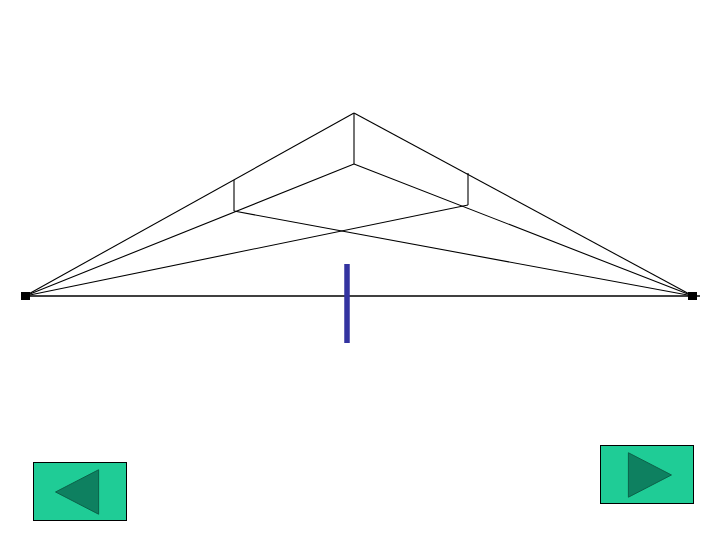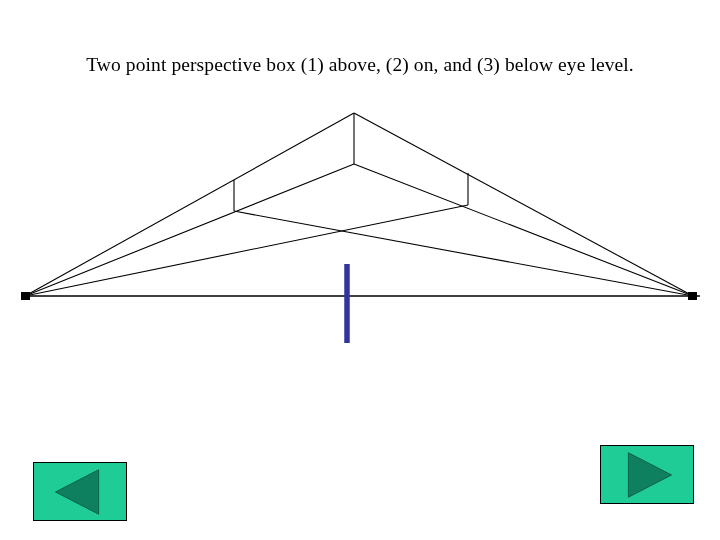--- a/index.html
+++ b/index.html
@@ -72,21 +72,20 @@
     display: block;
     width: 100%;
     height: 100%;
   }
 </style>
 </head>
 <body>
 
 <div id="slide">
 
-  <div id="title-block">Two point perspective box (1) above, (2) on, and (3) below eye level.</div>
 
   <svg id="perspective-drawing" viewBox="0 0 720 540" xmlns="http://www.w3.org/2000/svg">
 
     <g stroke="#000000" stroke-width="1.1" fill="none" shape-rendering="geometricPrecision">
 
       <line x1="25" y1="296" x2="354" y2="113"></line>
 
       <line x1="25" y1="296" x2="354" y2="164"></line>
 
       <line x1="25" y1="296" x2="468" y2="205"></line>

